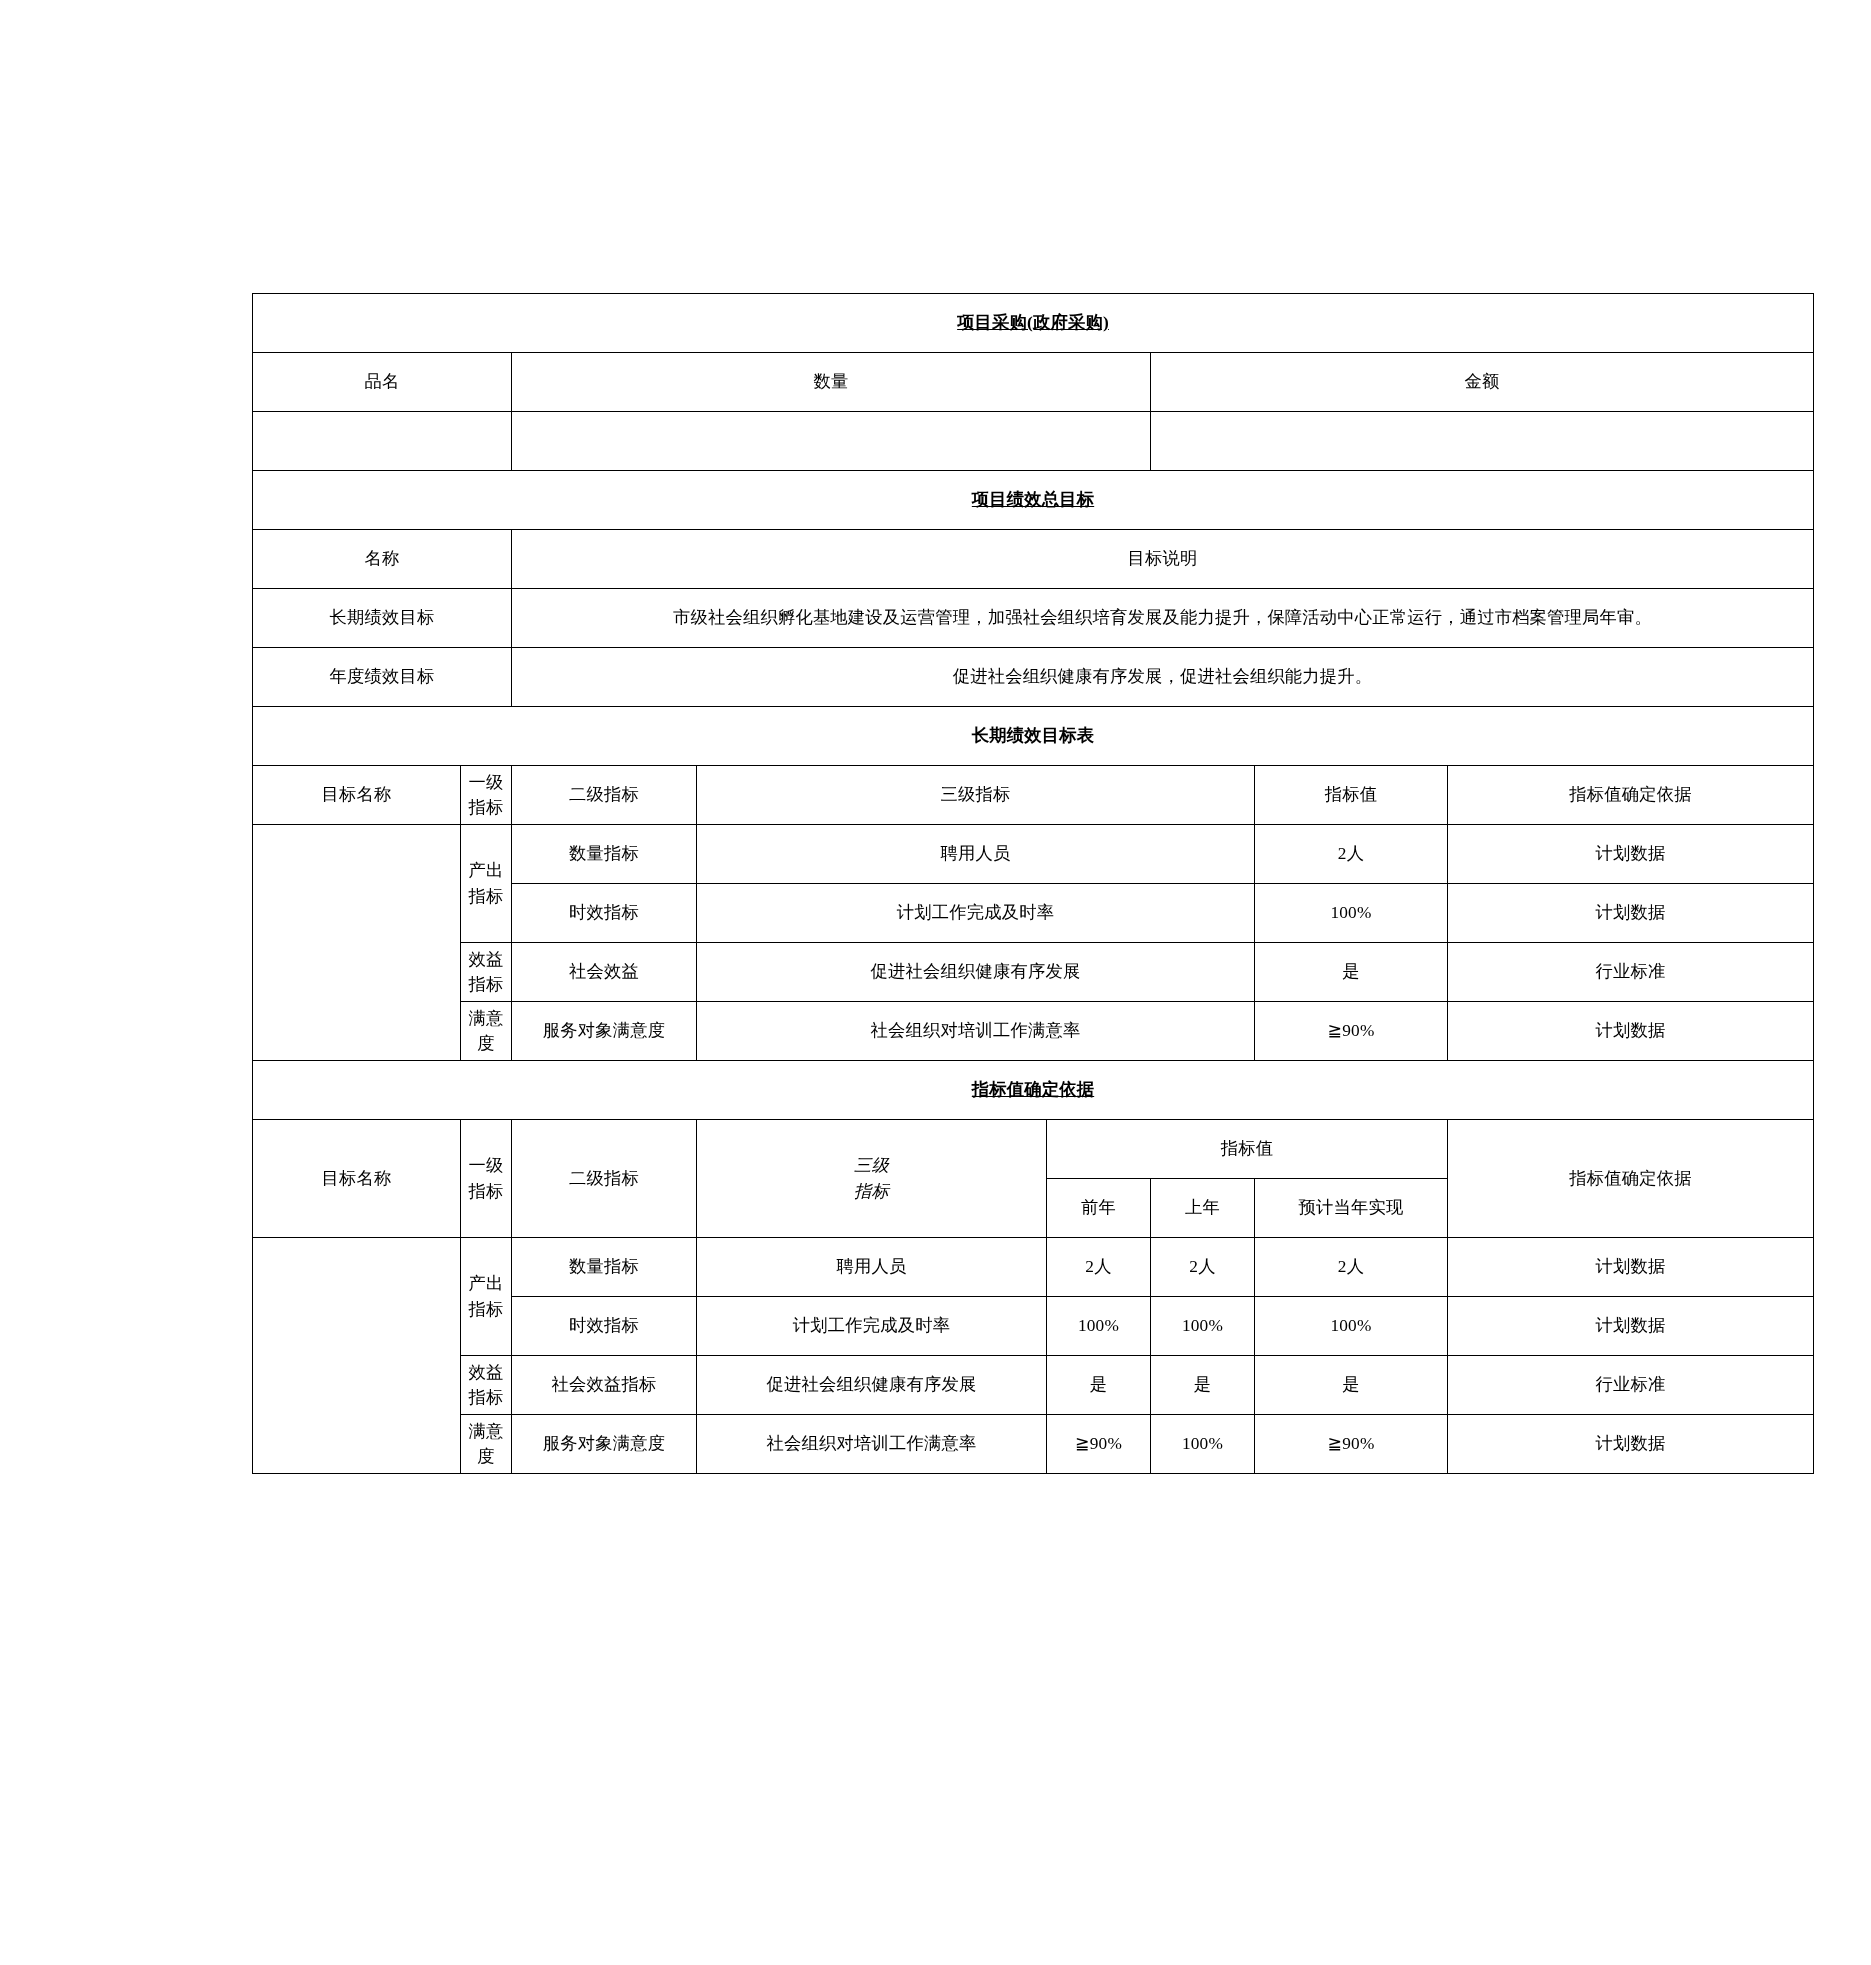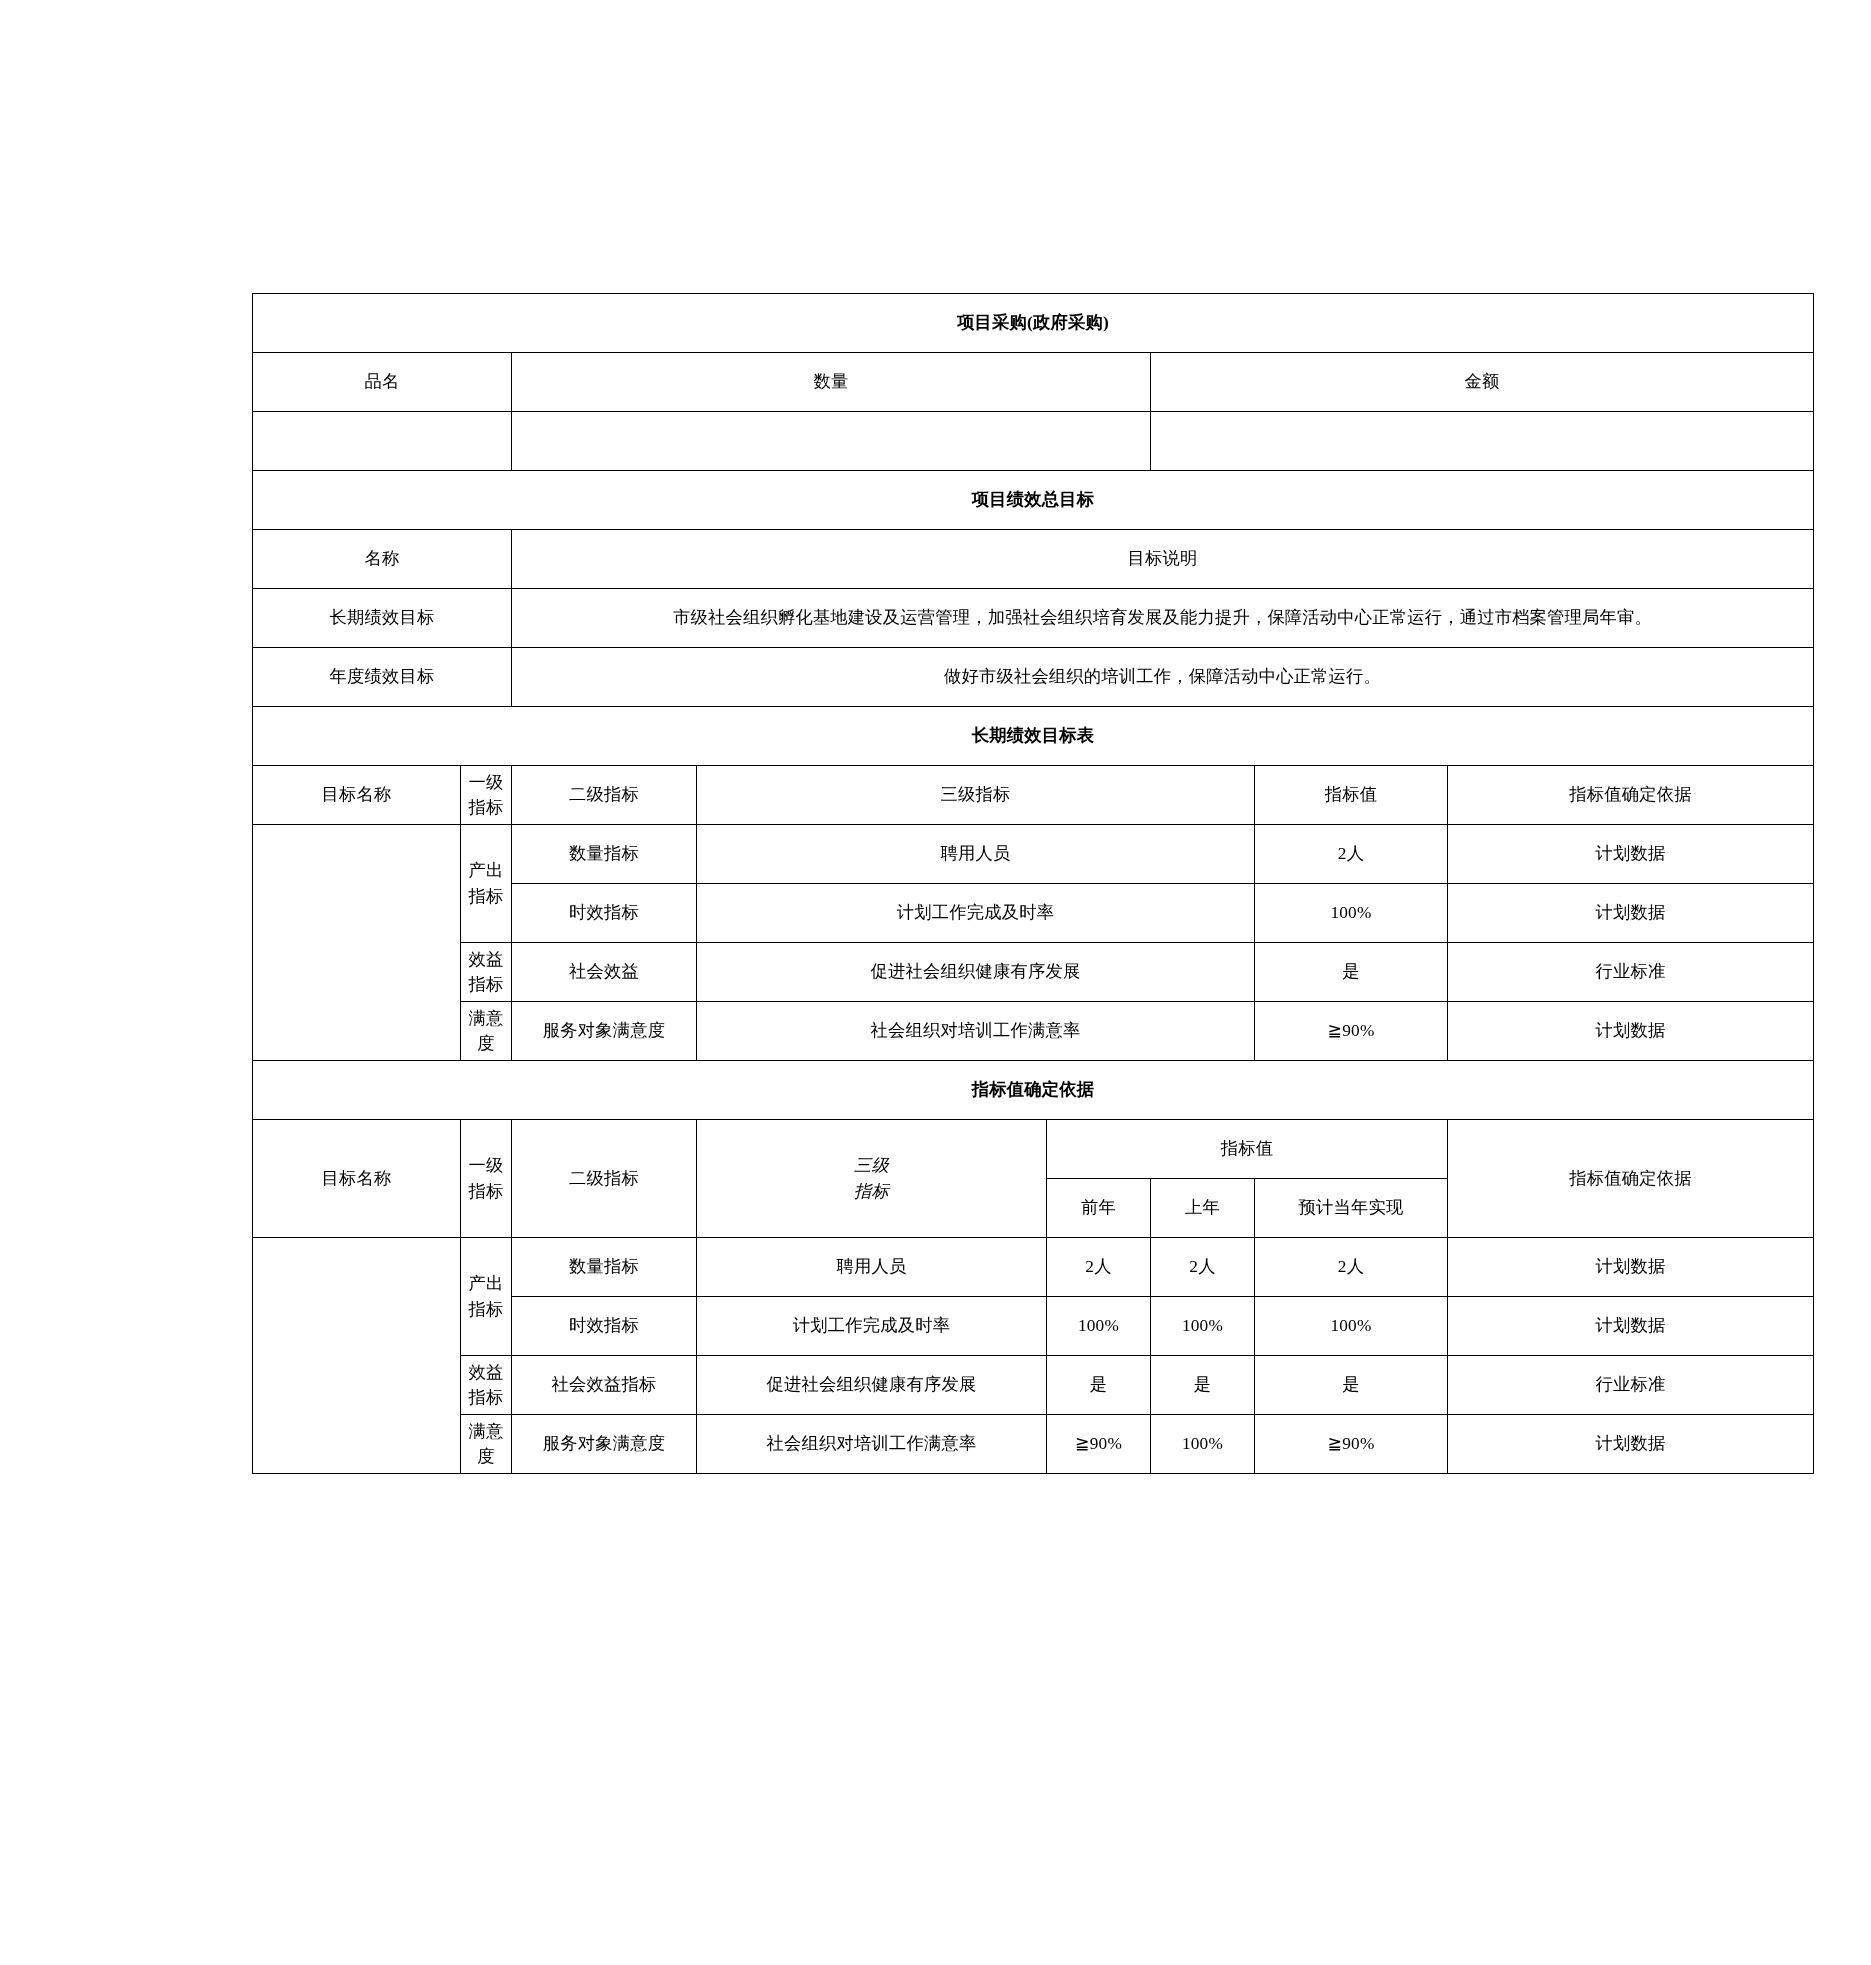--- a/index.html
+++ b/index.html
@@ -44,20 +44,21 @@
     font-family: "Liberation Serif", "DejaVu Serif", serif;
     letter-spacing: 0.2px;
     color: #000;
   }
 
   
   td.banner {
     font-weight: bold;
     font-size: 18px;
     height: 58px;
+    text-decoration: underline;
   }
   td.banner-light {
     font-weight: bold;
     font-size: 18px;
     height: 58px;
   }
 
   td.hdr {
     height: 58px;
     font-size: 18px;
@@ -143,21 +144,21 @@
         <td class="hdr" colspan="6">目标说明</td>
       </tr>
 
       <tr>
         <td class="cellrow" colspan="2">长期绩效目标</td>
         <td class="goaltext" colspan="6">市级社会组织孵化基地建设及运营管理，加强社会组织培育发展及能力提升，保障活动中心正常运行，通过市档案管理局年审。</td>
       </tr>
 
       <tr>
         <td class="cellrow" colspan="2">年度绩效目标</td>
-        <td class="goaltext" colspan="6">做好市级社会组织的培训工作，保障活动中心正常运行。</td>
+        <td class="goaltext" colspan="6">促进社会组织健康有序发展，促进社会组织能力提升。</td>
       </tr>
 
       <tr>
         <td class="banner-light" colspan="8">长期绩效目标表</td>
       </tr>
 
       <tr>
         <td class="hdr">目标名称</td>
         <td class="hdr narrow">一级指标</td>
         <td class="hdr">二级指标</td>

